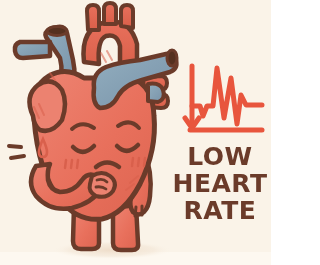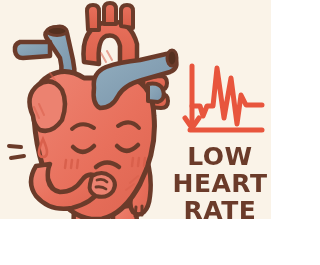--- a/index.html
+++ b/index.html
@@ -7,21 +7,21 @@
     margin: 0;
     padding: 0;
     background: #ffffff;
   }
   body {
     font-family: "DejaVu Sans", sans-serif;
   }
   #poster {
     position: relative;
     width: 271px;
-    height: 219px;
+    height: 265px;
     overflow: hidden;
     background: #faf3e8;
   }
   #poster svg {
     display: block;
     width: 271px;
     height: 265px;
   }
   .txt {
     font-family: "DejaVu Sans", sans-serif;

